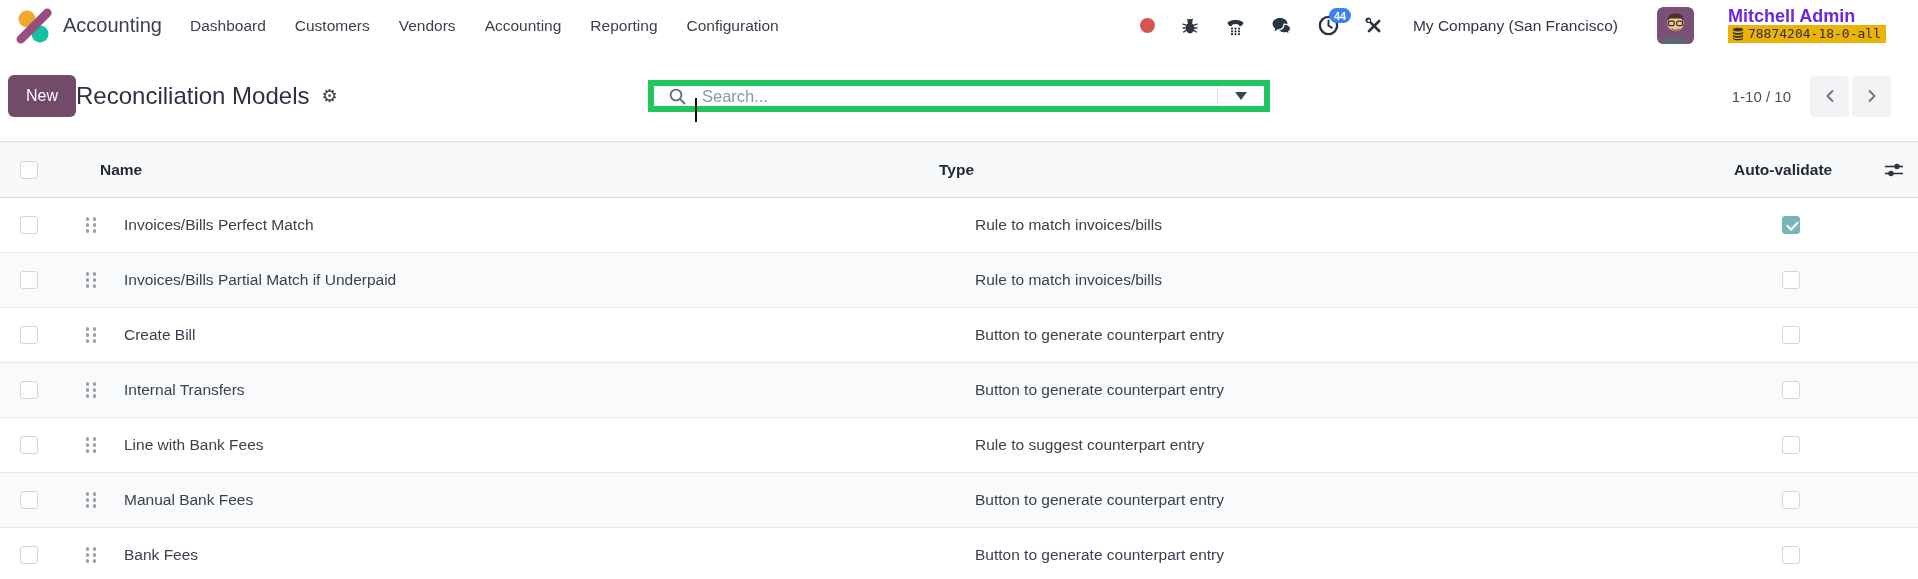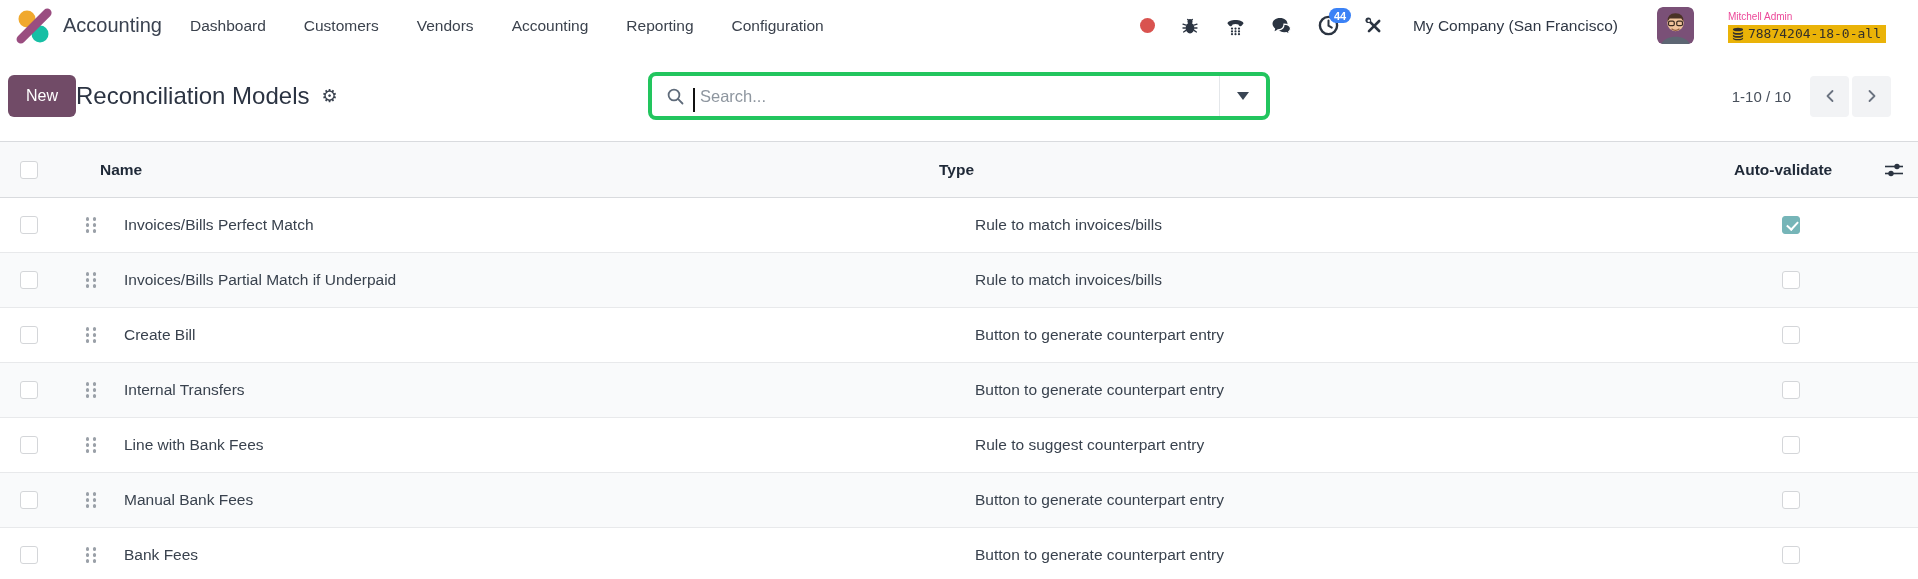--- a/index.html
+++ b/index.html
@@ -3,42 +3,42 @@
 <meta charset="utf-8">
 <style>
   * { margin:0; padding:0; box-sizing:border-box; }
   html,body { width:1918px; height:579px; background:#fff; overflow:hidden;
               font-family:"Liberation Sans", sans-serif; color:#374151; }
 
   
   .navbar { height:51px; display:flex; align-items:center; padding:0 32px 0 16px; background:#fff; }
   .brand-logo { width:36px; height:36px; flex:0 0 auto; cursor:pointer; }
   .brand-name { margin-left:11px; font-size:20px; font-weight:500; color:#3a4250; }
-  .nav-menu { display:flex; align-items:center; margin-left:28px; gap:38px; }
+  .nav-menu { display:flex; align-items:center; margin-left:28px; gap:29px; }
   .nav-item { font-size:15.5px; color:#3b424d; cursor:pointer; white-space:nowrap; }
   .nav-right { margin-left:auto; display:flex; align-items:center; gap:25px; }
   .dot-red { width:15px; height:15px; border-radius:50%; background:#d9534f; }
   .sysicon { display:flex; align-items:center; justify-content:center; position:relative; }
   .badge { position:absolute; top:-7px; left:11px; background:#3b82f6; color:#fff;
            font-size:11px; font-weight:bold; border-radius:9px; padding:1.5px 5px; line-height:12px; }
   .company { font-size:15.5px; color:#2f3744; margin-left:4px; white-space:nowrap; cursor:pointer; }
   .avatar { width:37px; height:37px; border-radius:6px; overflow:hidden; margin-left:14px; cursor:pointer; }
   .user-block { margin-left:9px; display:flex; flex-direction:column; align-items:flex-start; cursor:pointer; }
-  .user-name { font-size:10px; color:#ec4899; line-height:17px; }
+  .user-name { font-size:18px; color:#6d28d9; line-height:17px;font-weight:bold; }
   .db-badge { display:flex; align-items:center; gap:4px; background:#eab308; padding:1px 5px 2px 4px;
               font-family:"DejaVu Sans Mono", monospace; font-size:13px; color:#33302b; line-height:15px; }
 
   
   .controlbar { height:90px; position:relative; display:flex; align-items:center; padding:0 27px 0 8px; background:#fff; }
   .btn-new { background:#714B67; color:#fff; font-size:16px; font-weight:500; border:none;
              border-radius:6px; padding:0 18px; height:42px; cursor:pointer; }
   .view-title { font-size:24px; color:#2b3342; white-space:nowrap; }
   .gear { margin-left:12px; font-size:18px; color:#39414e; cursor:pointer; line-height:1; }
-  .searchbox { position:absolute; left:50%; transform:translateX(-50%); width:622px; height:48px;
-               border:4px solid #22c55e; border-radius:8px; display:flex; align-items:stretch; background:#fff; }
+  .searchbox { position:absolute; left:50%; transform:translateX(-50%); width:622px; height:32px;
+               border:6px solid #22c55e; border-radius:0; display:flex; align-items:stretch; background:#fff; }
   .search-main { flex:1; position:relative; display:flex; align-items:center; }
   .search-main svg { position:absolute; left:15px; }
   .search-caret { position:absolute; left:41px; top:12px; width:1.5px; height:24px; background:#111; }
   .search-input { width:100%; height:100%; border:none; outline:none; background:transparent;
                   padding-left:48px; font-size:16.5px; font-family:"Liberation Sans",sans-serif; color:#333; }
   .search-input::placeholder { color:#8e969f; }
   .search-toggle { width:47px; border-left:1px solid #e4e7ea; display:flex; align-items:center;
                    justify-content:center; cursor:pointer; border-radius:0 8px 8px 0; }
   .caret-down { width:0; height:0; border-left:6px solid transparent; border-right:6px solid transparent;
                 border-top:8px solid #3a4554; }

